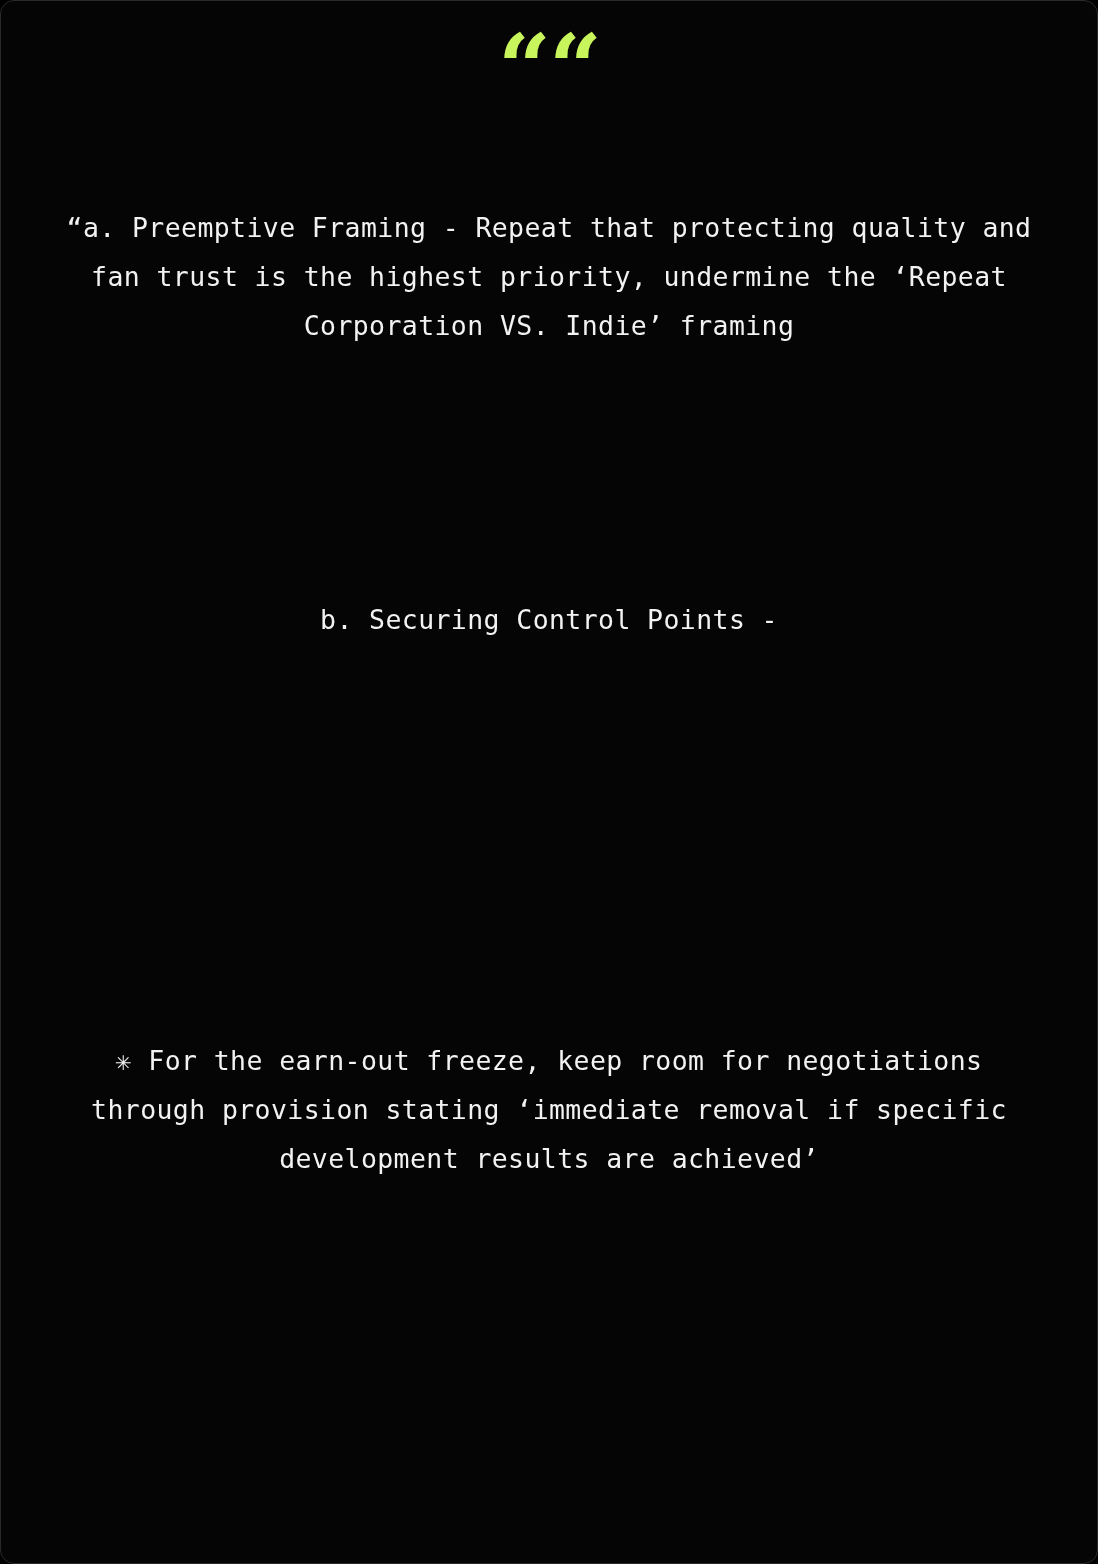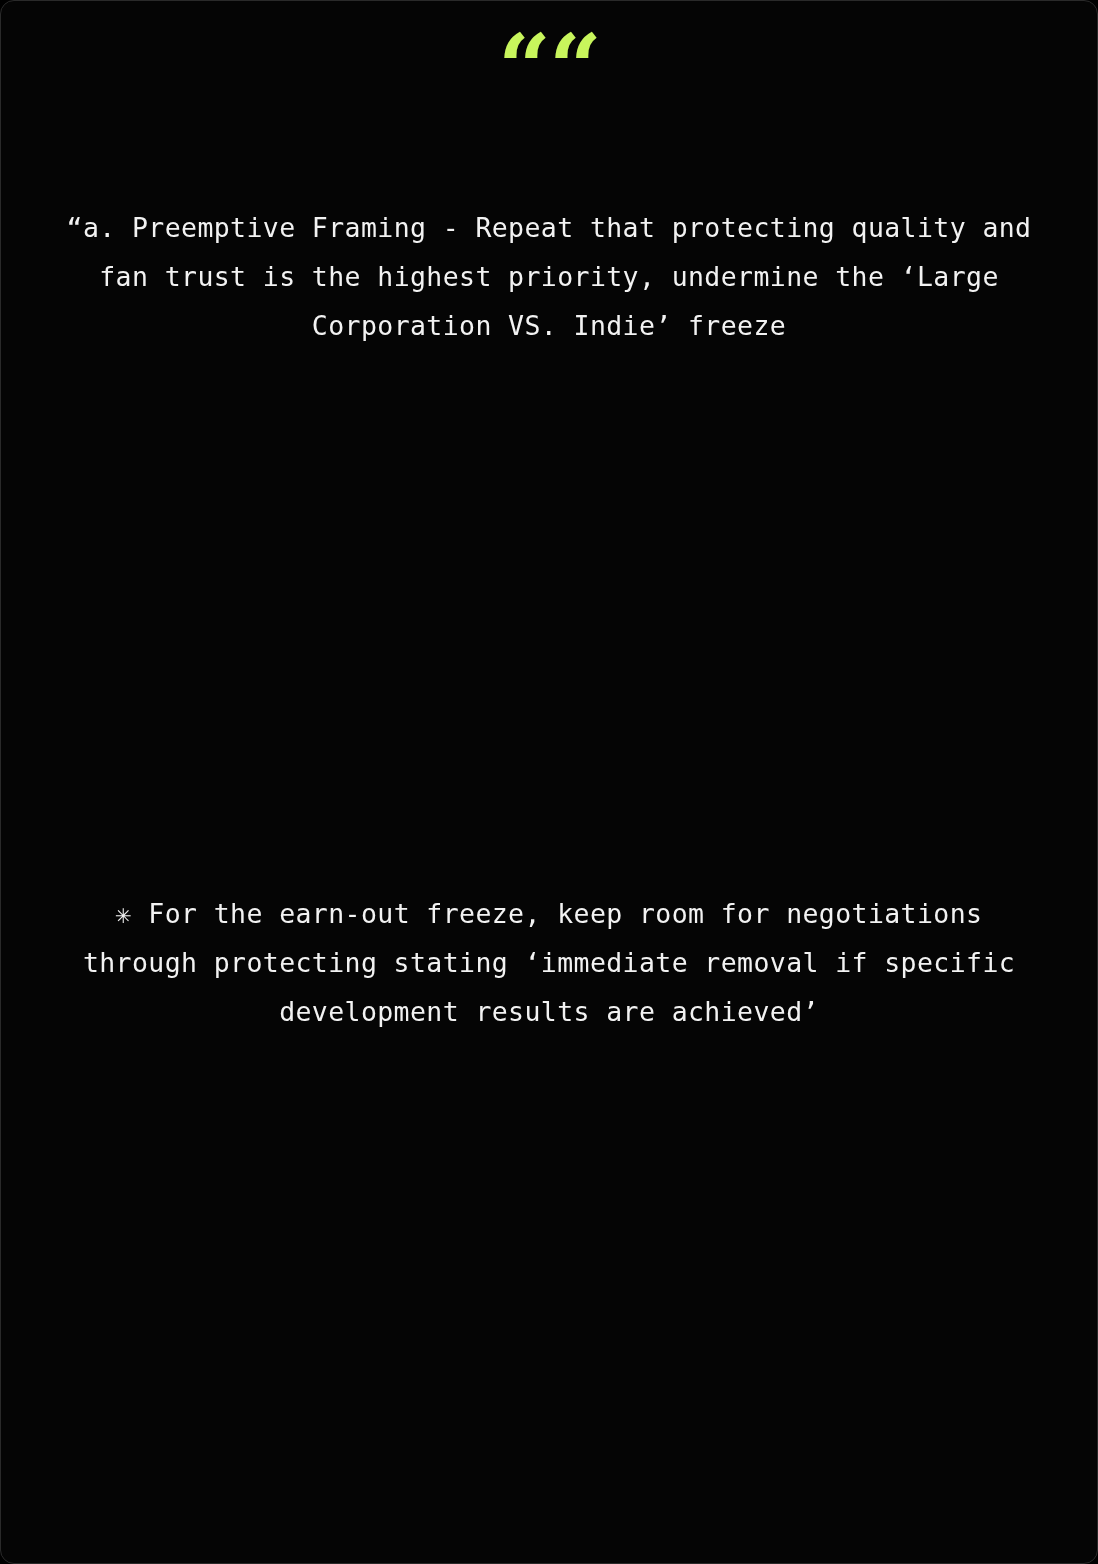--- a/index.html
+++ b/index.html
@@ -54,22 +54,23 @@
   }
 </style>
 </head>
 <body>
 
 <div class="quote-card">
 
   <div class="quote-mark">““</div>
 
   <div class="quote-body">
-    <p class="para">“a. Preemptive Framing - Repeat that protecting quality and fan trust is the highest priority, undermine the ‘Large Corporation VS. Indie’ freeze</p>
+    <p class="para">“a. Preemptive Framing - Repeat that protecting quality and fan trust is the highest priority, undermine the ‘Repeat Corporation VS. Indie’ framing</p>
+    <div class="spacer"></div>
+    <p class="para">b. Securing Control Points -</p>
     <div class="spacer"></div>
     <div class="spacer"></div>
-    <div class="spacer"></div>
-    <p class="para">✳ For the earn-out freeze, keep room for negotiations through protecting stating ‘immediate removal if specific development results are achieved’</p>
+    <p class="para">✳ For the earn-out freeze, keep room for negotiations through provision stating ‘immediate removal if specific development results are achieved’</p>
     <div class="spacer"></div>
     
   </div>
 
 </div>
 
 </body></html>

